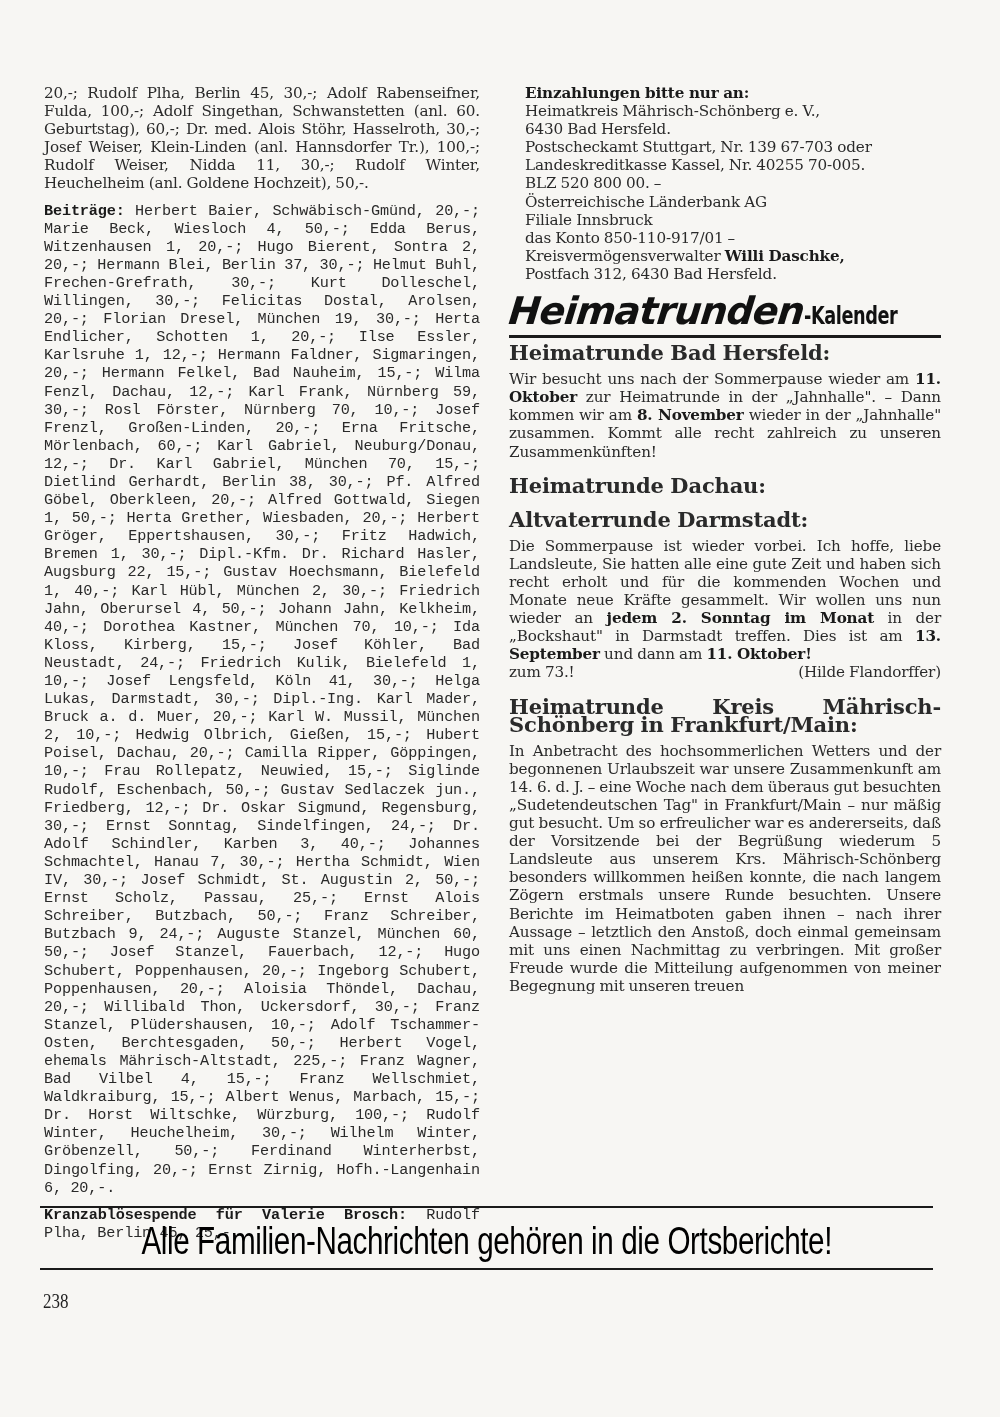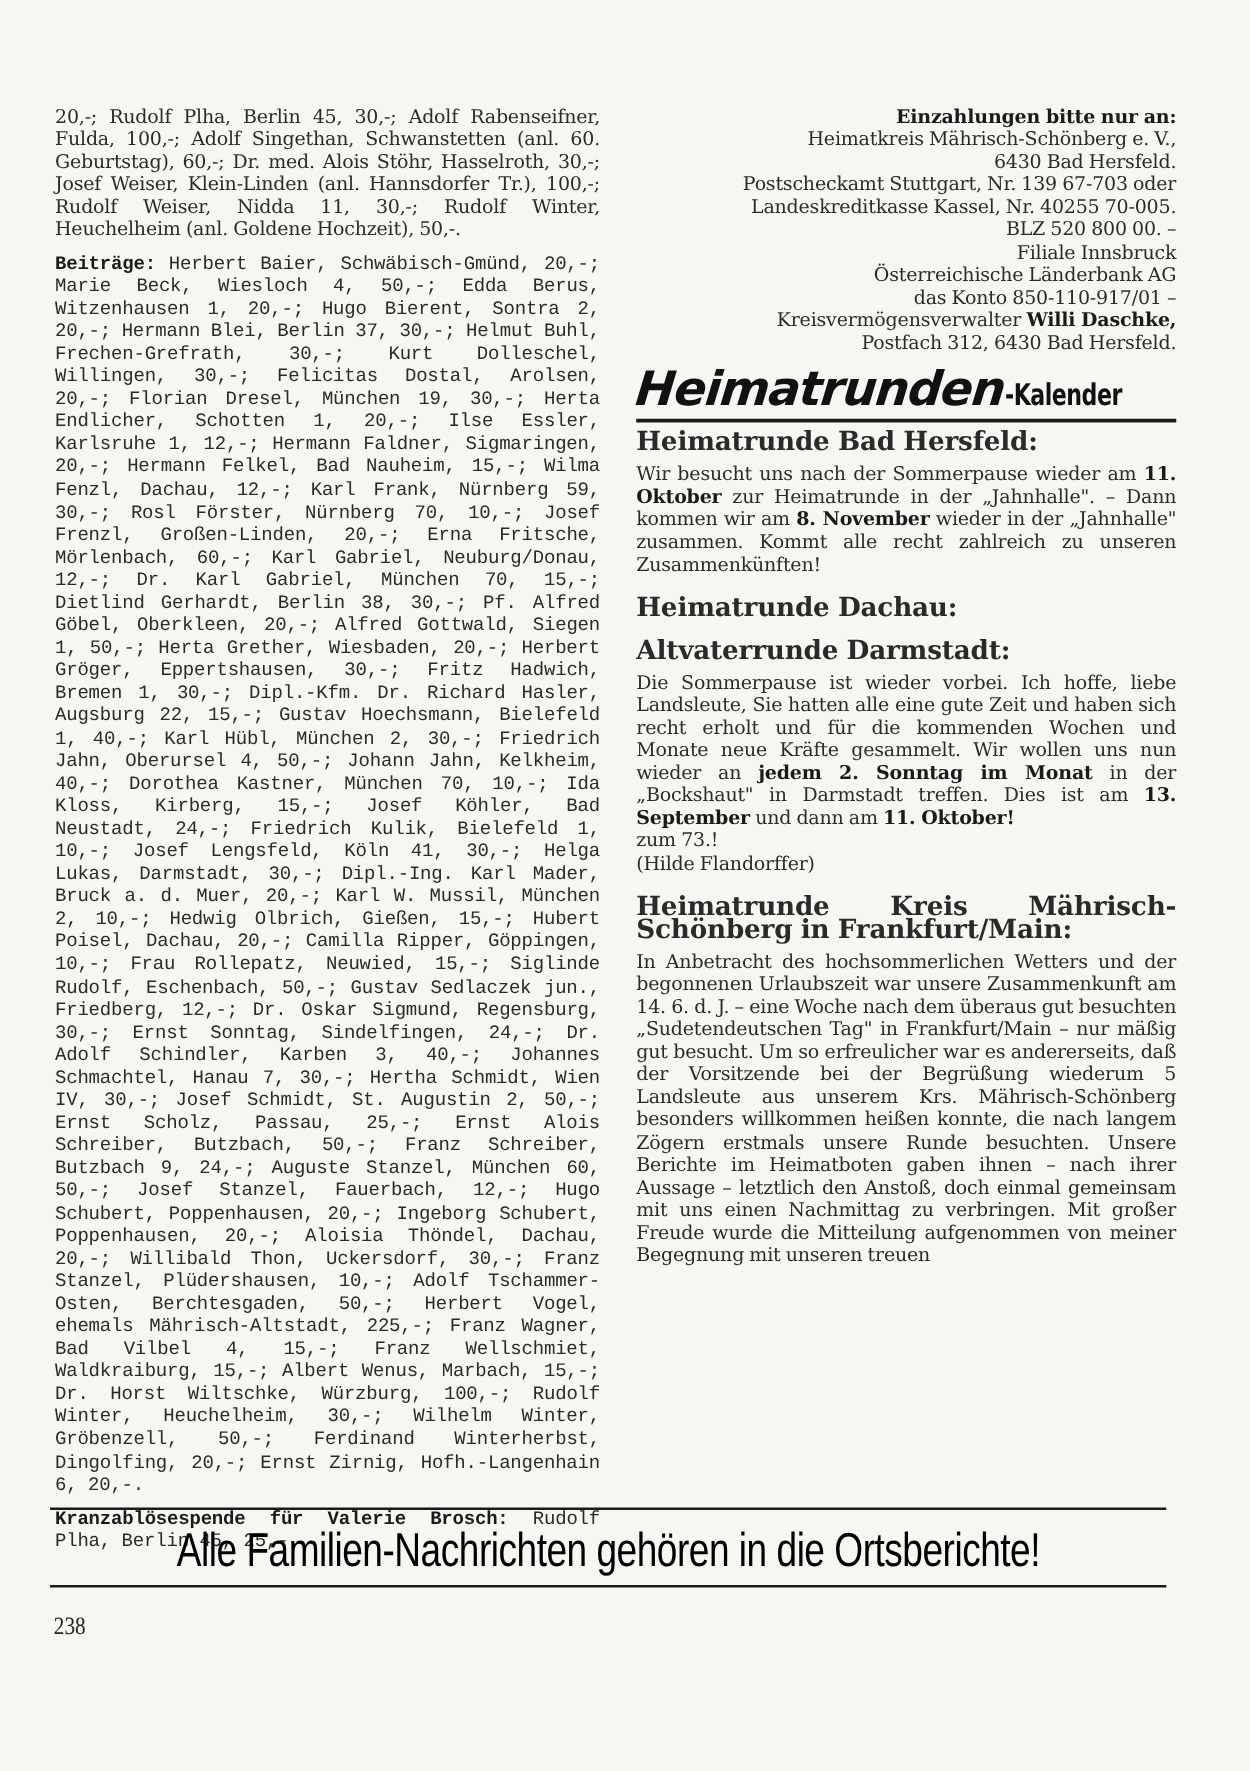--- a/index.html
+++ b/index.html
@@ -19,21 +19,21 @@
       line-height: 18.1px;
       text-align: justify;
       letter-spacing: -0.15px;
       word-spacing: -0.5px;
     }
     .col-left { left: 44px; width: 436px; }
     .col-right { left: 509px; width: 432px; }
     .col p { margin: 0; }
     .para-gap { margin-top: 9px !important; font-family: Liberation Mono, monospace; }
     b { font-weight: bold; color: #1a1a1a; }
-    .addr p { text-align: right; }
+    .addr p { text-align: left; margin-left: 16px; }
     .kal-title {
       margin-top: 8px;
       display: flex; align-items: baseline;
       border-bottom: 3px solid #1a1a1a;
       padding-bottom: 4px;
       width: 432px;
     }
     .kal-script {
       font-family: "DejaVu Sans", sans-serif;
       font-style: italic; font-weight: bold;
@@ -45,21 +45,21 @@
     .kal-word {
       font-family: "DejaVu Sans Condensed", "DejaVu Sans", sans-serif;
       font-weight: bold; font-size: 24px; color: #111;
       transform: scaleX(0.82); transform-origin: left;
       letter-spacing: -0.5px;
     }
     .sec-head { font-weight: bold; font-size: 21px; margin-top: 10px !important; }
     .sec-head.first { margin-top: 6px !important; }
     .sec-body { margin-top: 8px !important; }
     .sec-gap { margin-top: 16px !important; }
-    .sig-line { display: flex; justify-content: space-between; flex-direction: column; }
+    .sig-line { display: flex; justify-content: space-between; }
     .banner-rule {
       position: absolute; left: 40px; width: 893px; height: 0;
       border-top: 2.5px solid #1a1a1a;
     }
     .banner {
       position: absolute; left: 40px; top: 1220px; width: 893px;
       text-align: center;
       font-family: "Liberation Sans", sans-serif;
       font-weight: normal; font-size: 38px; color: #000000;
       letter-spacing: -0.5px;
@@ -84,22 +84,22 @@
 
   <div class="col col-right">
     <div class="addr">
       <p><b>Einzahlungen bitte nur an:</b></p>
       <div id="address-lines">
           <p>Heimatkreis Mährisch-Schönberg e. V.,</p>
           <p>6430 Bad Hersfeld.</p>
           <p>Postscheckamt Stuttgart, Nr. 139 67-703 oder</p>
           <p>Landeskreditkasse Kassel, Nr. 40255 70-005.</p>
           <p>BLZ 520 800 00. –</p>
+          <p>Österreichische Länderbank AG</p>
           <p>Filiale Innsbruck</p>
-          <p>Österreichische Länderbank AG</p>
           <p>das Konto 850-110-917/01 –</p>
         </div>
       <p><span>Kreisvermögensverwalter </span><b>Willi Daschke,</b></p>
       <p>Postfach 312, 6430 Bad Hersfeld.</p>
     </div>
 
     <div class="kal-title">
       <span class="kal-script">Heimatrunden</span>
       <span class="kal-word">-Kalender</span>
     </div>

